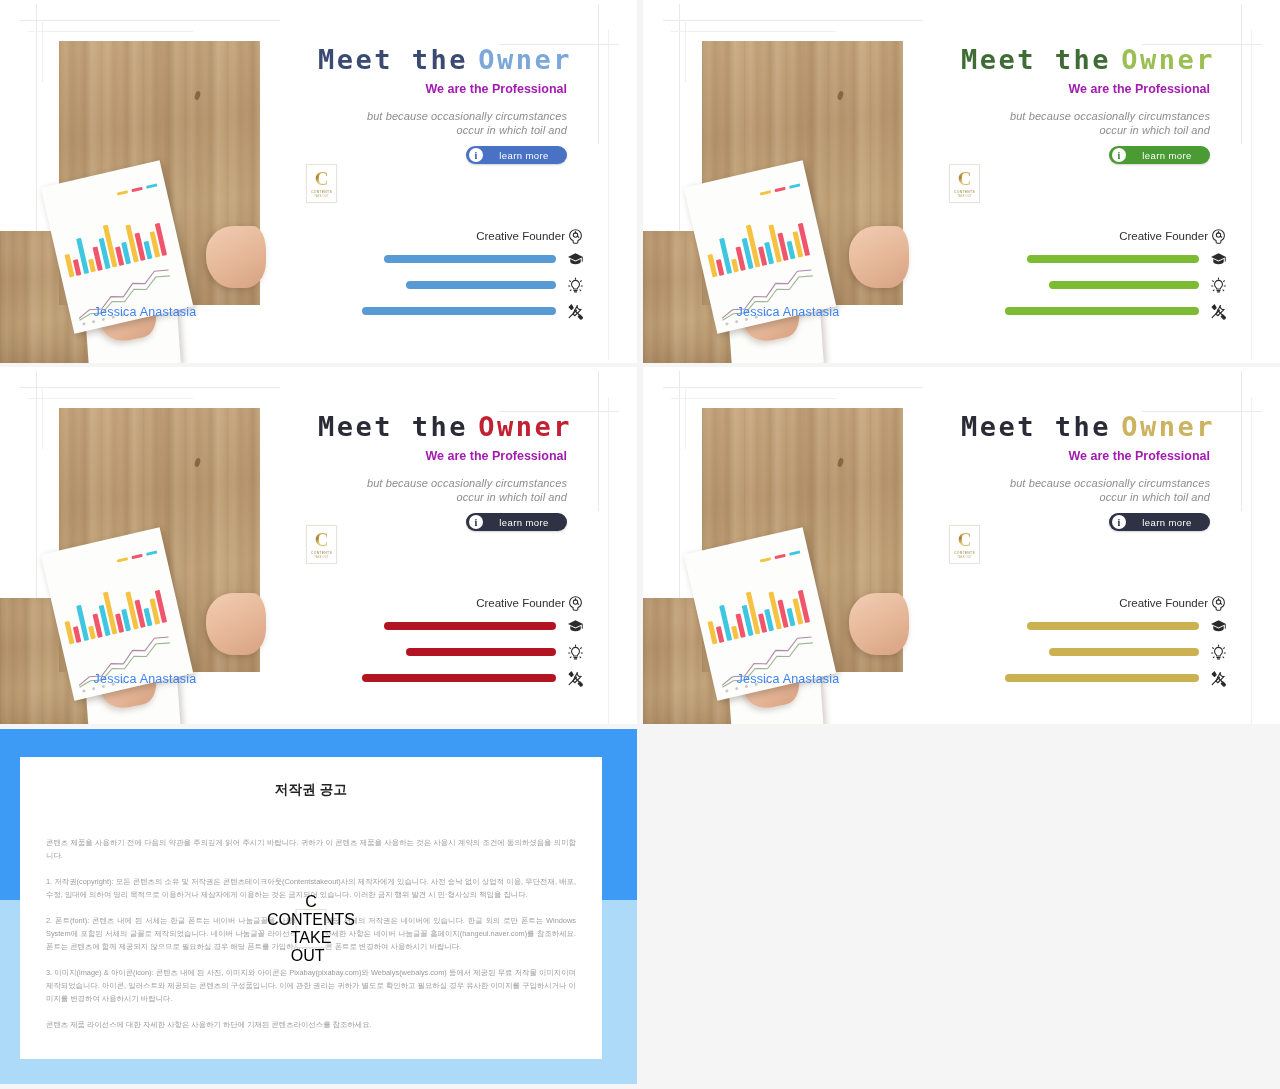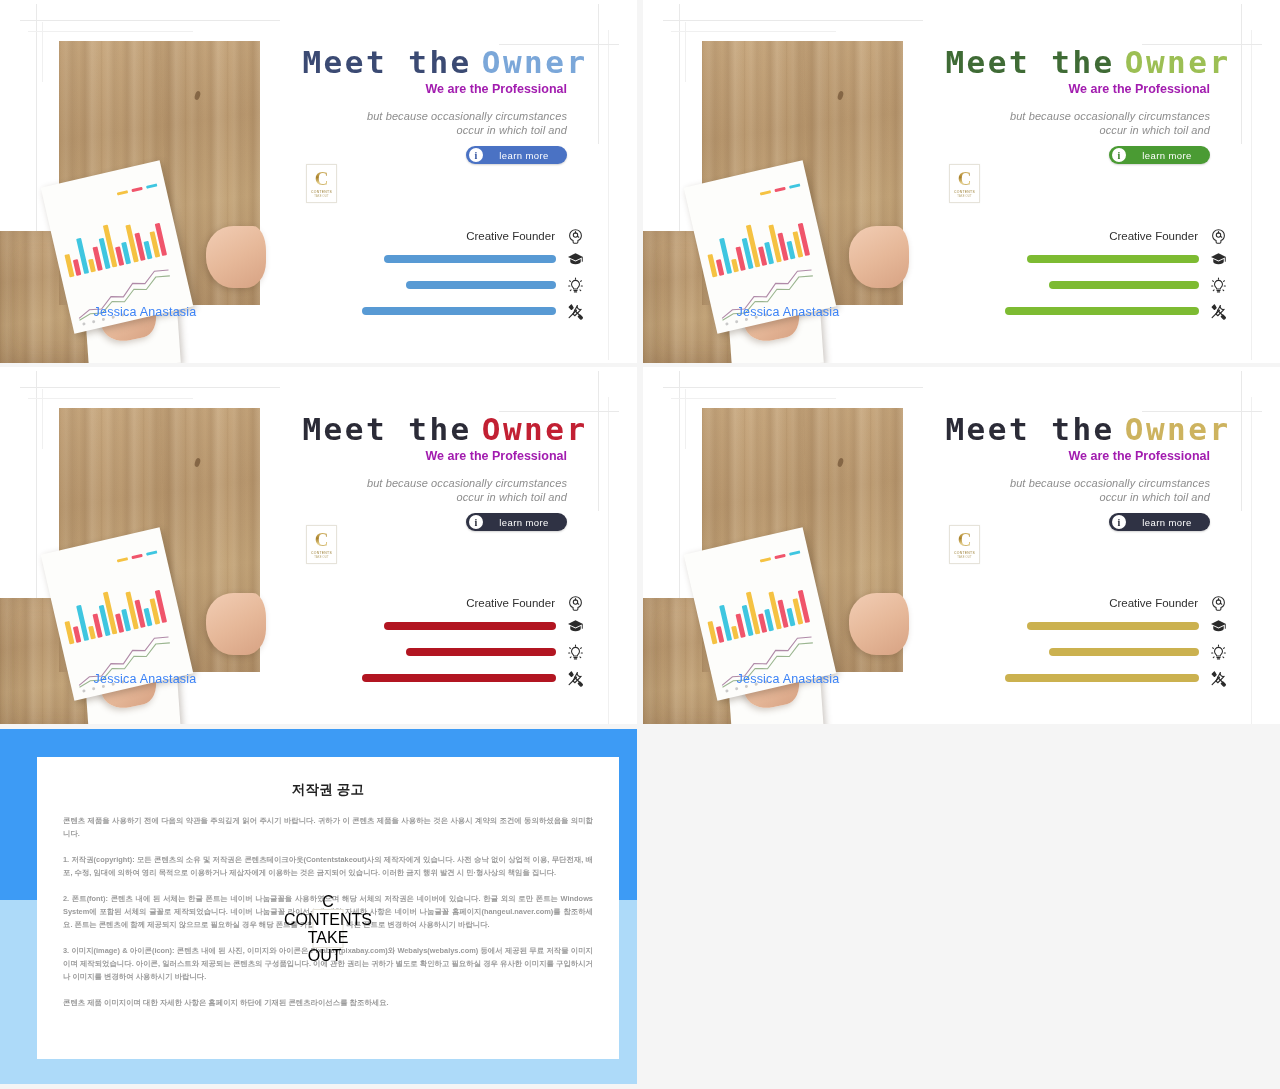--- a/index.html
+++ b/index.html
@@ -86,21 +86,21 @@
     text-align: center; font-size: 12.5px; color: #3b82f6;
     letter-spacing: .2px;
   }
 
   
   .content { position: absolute; left: 295px; top: 0; right: 42px; bottom: 0; }
   .headline {
     position: absolute; left: 0; right: 0; top: 44px;
     text-align: center;
     font-family: "DejaVu Sans Mono", "Liberation Mono", monospace;
-    font-size: 31px; letter-spacing: 2.5px; white-space: nowrap;
+    font-size: 27px; letter-spacing: 2.5px; white-space: nowrap;
   }
   .headline .hl-a { }
   .headline .hl-b { margin-left: 10px; }
 
   .subhead {
     position: absolute; left: 0; right: 10px; top: 82px;
     text-align: right; font-size: 12.5px; font-weight: bold; color: #a21caf;
     padding-right: 18px;
   }
   .body-line {
@@ -125,43 +125,43 @@
   }
   .learn-btn .lb {
     flex: 1; text-align: center; color: #fff; font-size: 9.5px;
     letter-spacing: .4px; padding-right: 2px;
   }
 
   
   .skills { position: absolute; left: 40px; right: 10px; top: 226px; }
   .role-row {
     display: flex; align-items: center; justify-content: flex-end;
-    gap: 10px; height: 20px;
+    gap: 0; height: 20px;
   }
   .role-label { font-size: 11.5px; color: #2f2f2f; }
   .skill-row { display: flex; align-items: center; gap: 9px; height: 26px; }
   .bar-track { flex: 1; display: flex; justify-content: flex-end; }
   .bar { height: 8px; border-radius: 5px; }
   .ic-slot { width: 20px; height: 20px; flex: 0 0 auto; display:flex; align-items:center; justify-content:center; }
   .ic-slot svg { width: 17px; height: 17px; }
 
   
   .copy-panel { position: absolute; left: 0; top: 729px; width: 637px; height: 355px; }
   .copy-border-top { position: absolute; inset: 0; background: #3d9bf5; }
   .copy-border-bot { position: absolute; left: 0; top: 171px; width: 637px; height: 184px; background: #addaf9; }
   .copy-card {
-    position: absolute; left: 37px; top: 28px; width: 582px; height: 302px;
+    position: absolute; left: 20px; top: 28px; width: 582px; height: 302px;
     background: #fff;
   }
   .cp-title {
     text-align: center; font-size: 13.5px; font-weight: bold; color: #222;
     margin-top: 24px; letter-spacing: .2px;
   }
   .cp-sub { text-align: center; font-size: 9.5px; color: #555; margin-top: 4px; }
-  .cp-body { padding: 0 26px; margin-top: 16px; font-weight: bold; }
+  .cp-body { padding: 0 26px; margin-top: 38px; }
   .cp-p {
     font-size: 7.4px; line-height: 1.75; color: #9a9a9a;
     margin-bottom: 13px; text-align: justify;
   }
   .cp-logo {
     position: absolute; left: 50%; top: 152px; transform: translateX(-50%);
     width: 31px; height: 39px; background: #fff; border: 1px solid #e3e0d6;
     display: flex; flex-direction: column; align-items: center; justify-content: center;
   }
 
@@ -648,21 +648,21 @@
   <div class="copy-panel">
     <div class="copy-border-top"></div>
     <div class="copy-border-bot"></div>
     <div class="copy-card">
       <div class="cp-title">저작권 공고</div>
       <div class="cp-body">
         <p class="cp-p">콘텐츠 제품을 사용하기 전에 다음의 약관을 주의깊게 읽어 주시기 바랍니다. 귀하가 이 콘텐츠 제품을 사용하는 것은 사용시 계약의 조건에 동의하셨음을 의미합니다.</p>
         <p class="cp-p">1. 저작권(copyright): 모든 콘텐츠의 소유 및 저작권은 콘텐츠테이크아웃(Contentstakeout)사의 제작자에게 있습니다. 사전 승낙 없이 상업적 이용, 무단전재, 배포, 수정, 임대에 의하여 영리 목적으로 이용하거나 제삼자에게 이용하는 것은 금지되어 있습니다. 이러한 금지 행위 발견 시 민·형사상의 책임을 집니다.</p>
         <p class="cp-p">2. 폰트(font): 콘텐츠 내에 된 서체는 한글 폰트는 네이버 나눔글꼴을 사용하였으며 해당 서체의 저작권은 네이버에 있습니다. 한글 외의 로만 폰트는 Windows System에 포함된 서체의 글꼴로 제작되었습니다. 네이버 나눔글꼴 라이선스에 대한 자세한 사항은 네이버 나눔글꼴 홈페이지(hangeul.naver.com)를 참조하세요. 폰트는 콘텐츠에 함께 제공되지 않으므로 필요하실 경우 해당 폰트를 가입하시거나 다른 폰트로 변경하여 사용하시기 바랍니다.</p>
         <p class="cp-p">3. 이미지(image) &amp; 아이콘(icon): 콘텐츠 내에 된 사진, 이미지와 아이콘은 Pixabay(pixabay.com)와 Webalys(webalys.com) 등에서 제공된 무료 저작물 이미지이며 제작되었습니다. 아이콘, 일러스트와 제공되는 콘텐츠의 구성품입니다. 이에 관한 권리는 귀하가 별도로 확인하고 필요하실 경우 유사한 이미지를 구입하시거나 이미지를 변경하여 사용하시기 바랍니다.</p>
-        <p class="cp-p">콘텐츠 제품 이미지이며 대한 자세한 사항은 홈페이지 하단에 기재된 콘텐츠라이선스를 참조하세요.</p>
+        <p class="cp-p">콘텐츠 제품 라이선스에 대한 자세한 사항은 사용하기 하단에 기재된 콘텐츠라이선스를 참조하세요.</p>
       </div>
       <div class="cp-logo">
         <div class="c">C</div>
         <div class="t1">CONTENTS</div>
         <div class="t2">TAKE  OUT</div>
       </div>
     </div>
   </div>
 
 <div class="brand s1">

